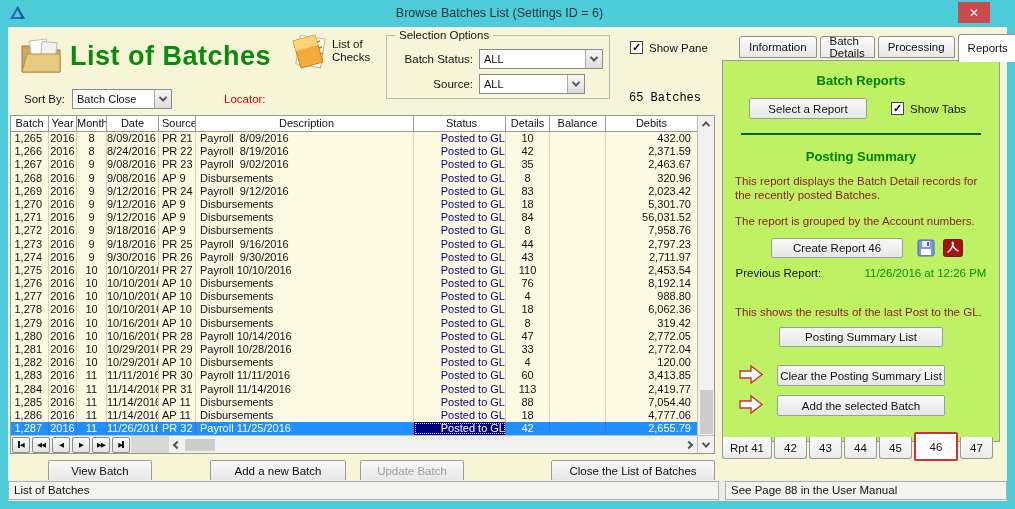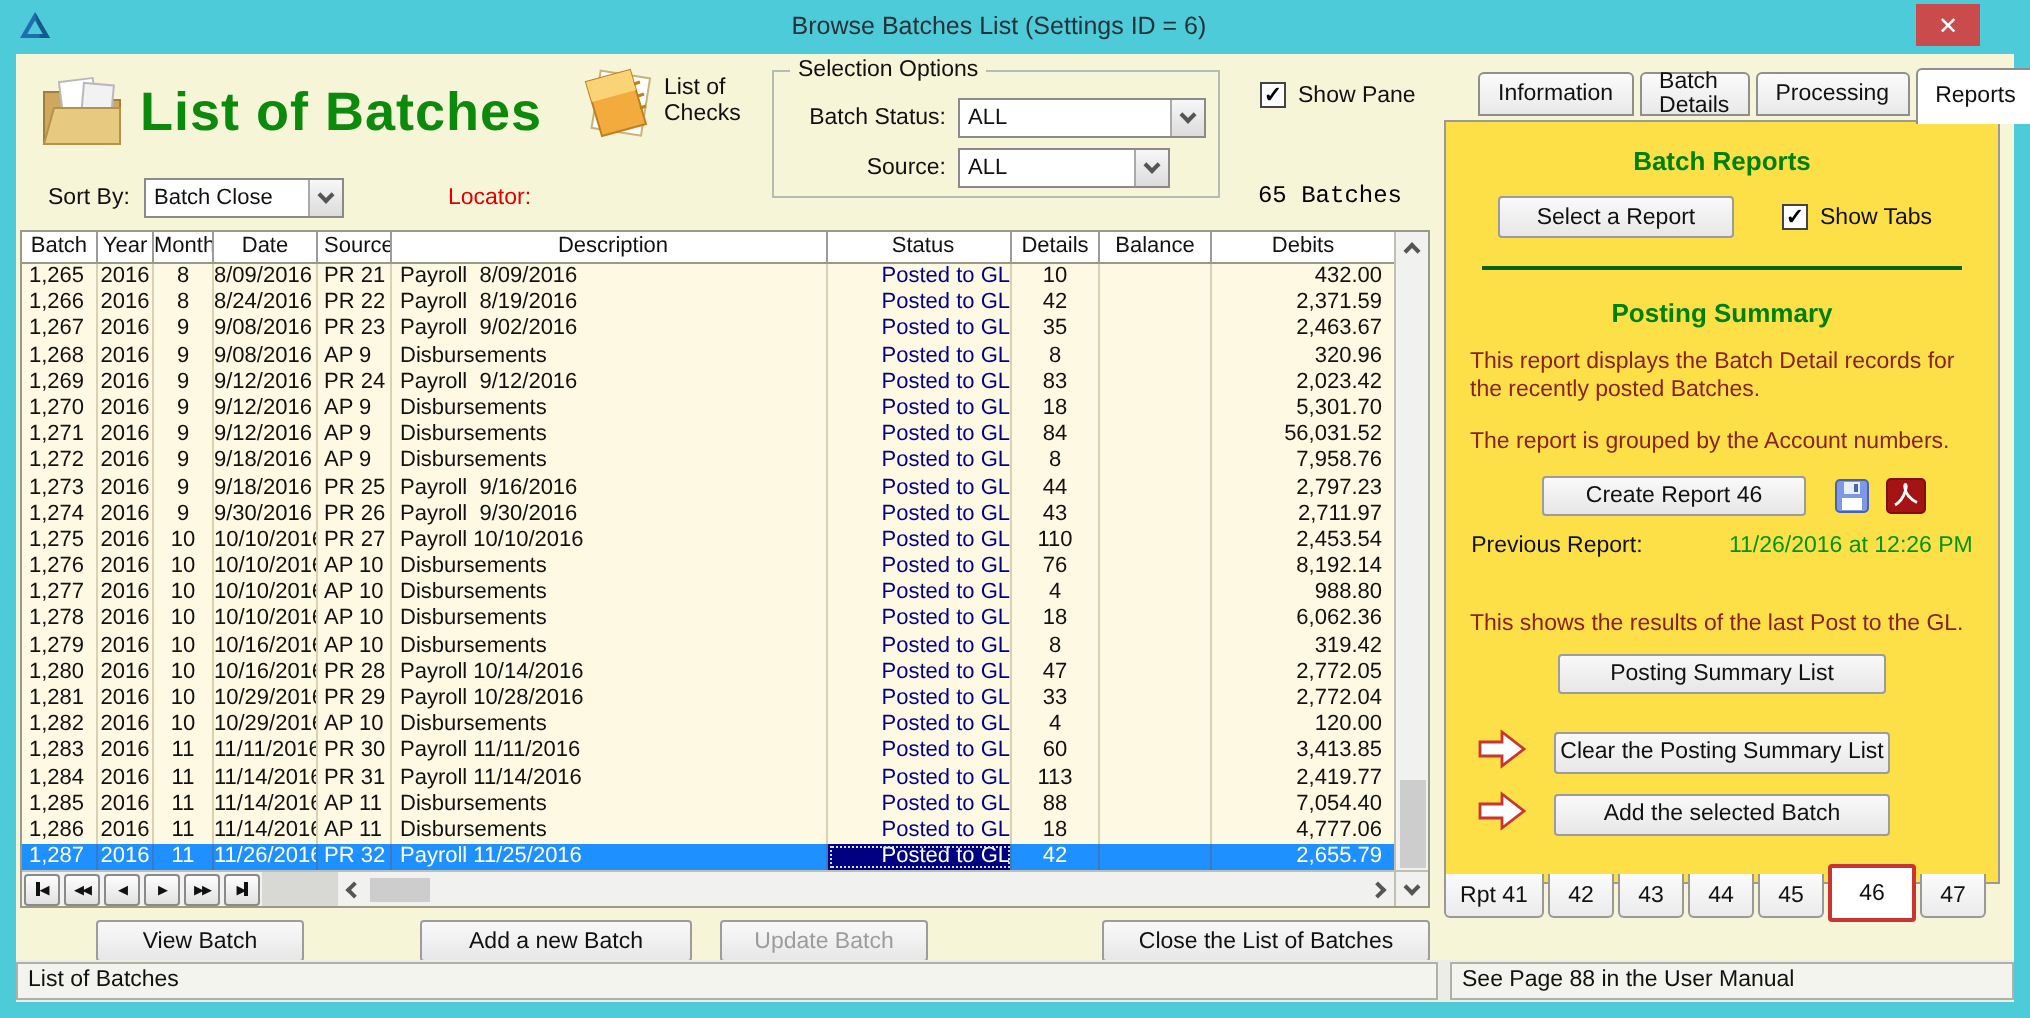--- a/index.html
+++ b/index.html
@@ -95,21 +95,21 @@
   .statusbar { position:absolute; left:8px; right:8px; bottom:8px; height:21px; background:#eceee6; display:flex; align-items:center; }
   .status-panel { height:19px; border:1px solid #b0b0a8; background:#f4f4ee; line-height:17px; padding:0 5px; overflow:hidden; white-space:nowrap; }
   .status-left { flex:1; margin-right:6px; }
   .status-right { width:282px; }
 
   
   .top-tabs { position:absolute; top:6px; left:5px; right:8px; height:28px; display:flex; align-items:center; gap:3px; z-index:3;padding-left:17px; }
   .tab { height:22px; padding:0 9px; background:linear-gradient(#fbfbfb,#e9e9e9); border:1px solid #8f8f8f;
          border-radius:3px 3px 0 0; display:flex; align-items:center; font-size:11.5px; }
   .tab.active { height:28px; background:#fff; border-bottom:none; margin-bottom:-1px; }
-  .tab-page { position:absolute; left:5px; right:7px; top:33px; bottom:38px; background:#fde047; border:1px solid #9a9a9a; z-index:1;
+  .tab-page { position:absolute; left:5px; right:7px; top:33px; bottom:38px; background:#bef264; border:1px solid #9a9a9a; z-index:1;
               display:flex; flex-direction:column; overflow:hidden; }
   .green-h { font-size:13px; font-weight:bold; color:#008000; text-align:center; }
   .darkred { color:#8b2020; line-height:14px; }
   .select-row { display:flex; align-items:center; margin:10px 0 0 26px; }
   .hr-green { height:2px; background:#056405; margin:14px 18px 0; }
   .create-row { display:flex; align-items:center; margin:10px 0 0 48px; }
   .prev-line { margin-top:9px; text-align:center; }
   .prev-value { color:#009400;margin-left:40px; }
   .arrow-row { display:flex; align-items:center; padding-left:14px; }
   .bottom-tabs { position:absolute; left:5px; right:7px; bottom:13px; height:30px; display:flex; gap:2px; align-items:flex-start; z-index:3; }

